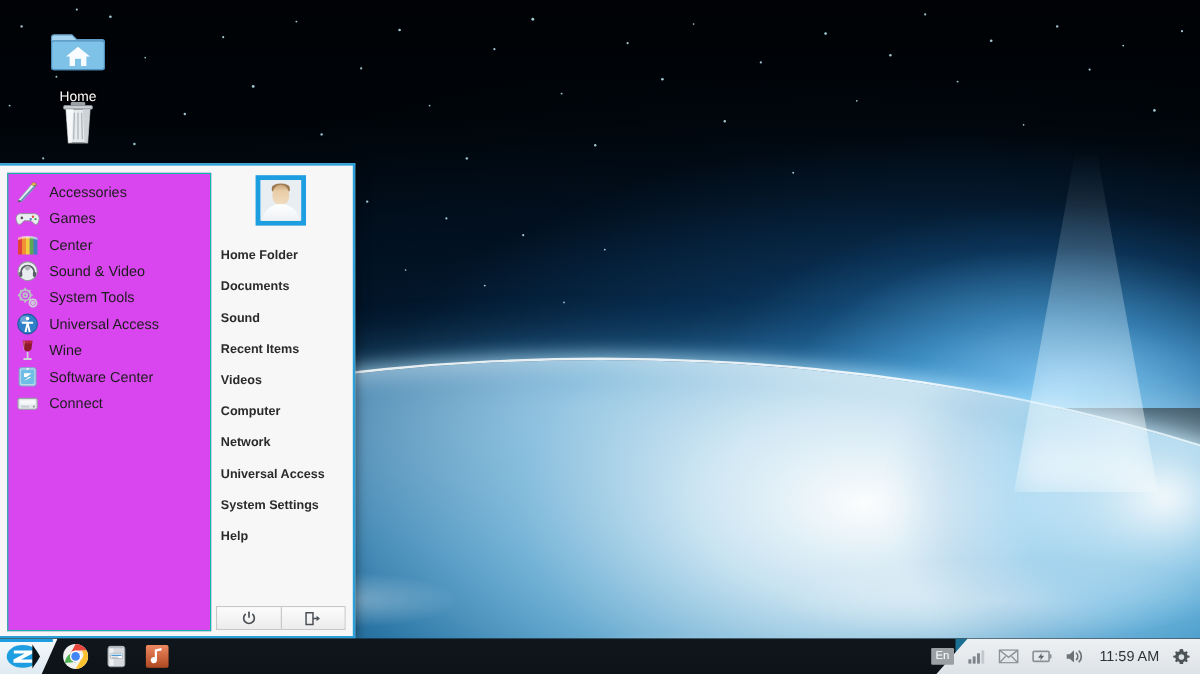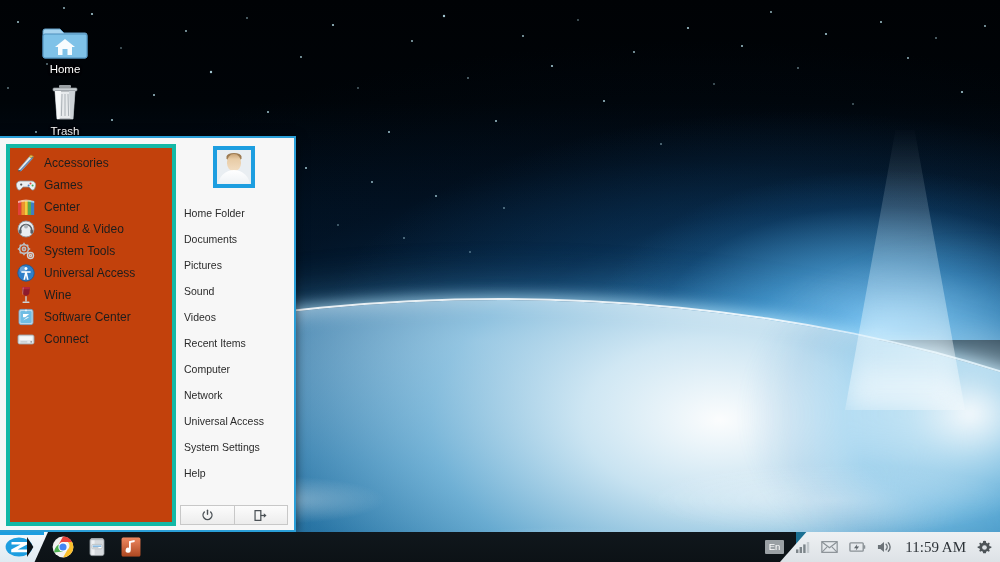--- a/index.html
+++ b/index.html
@@ -75,42 +75,42 @@
     filter: blur(14px);
     clip-path: polygon(42% 0%, 58% 0%, 100% 100%, 0% 100%);
   }
 
   
   .desk-icon {
     position: absolute; width: 82px; text-align: center; cursor: default;
   }
   .desk-icon .glyph { height: 48px; display: flex; align-items: flex-end; justify-content: center; }
   .desk-icon .lbl {
-    margin-top: 3px; font-size: 11.5px; color: #fff;
+    margin-top: 15px; font-size: 11.5px; color: #fff;
     text-shadow: 0 1px 2px rgba(0,0,0,0.95), 0 0 3px rgba(0,0,0,0.9);
     text-align: center;
   }
   #icon-home { left: 24px; top: 12px; }
   #icon-trash { left: 24px; top: 74px; }
 
   
   #menu {
     position: absolute; left: 0; top: 136px; width: 296px; height: 396px;
     background: #f7f7f7;
     border: 2px solid #2a9fd8;
     border-left: none;
     box-shadow: 0 2px 10px rgba(0,0,0,0.55);
     display: flex;
     z-index: 20;
   }
   #menu-left {
     width: 176px; padding: 6px 0 0 6px;
   }
   #menu-list {
-    border: 4px solid #14b8a6; background: #c2410c;
+    border: 1px solid #14b8a6; background: #d946ef;
     height: 382px; padding: 4px 0 0 0;
   }
   .cat {
     display: flex; align-items: center; height: 22px; padding: 0 4px 0 6px;
     cursor: default;
   }
   .cat .ci { width: 20px; height: 20px; margin-right: 8px; flex: 0 0 20px; position: relative; }
   .cat .cl { font-size: 12px; color: #1d1d1d; white-space: nowrap; }
 
   #menu-right { width: 116px; padding-top: 6px; position: relative; }
@@ -130,21 +130,21 @@
     width: 15px; height: 7px; border-radius: 50% 50% 20% 20%;
     background: #9d7b52;
   }
   .av-body {
     position: absolute; left: 50%; bottom: -6px; transform: translateX(-50%);
     width: 32px; height: 20px; border-radius: 16px 16px 0 0;
     background: linear-gradient(to bottom,#ffffff 0%,#e6ecf1 100%);
   }
   .place {
     font-size: 10.5px; color: #2b2b2b; height: 26px; line-height: 26px;
-    padding-left: 8px; cursor: default; white-space: nowrap;
+    padding-left: 8px; cursor: default; white-space: nowrap; font-weight: bold;
   }
   #menu-buttons {
     position: absolute; left: 4px; bottom: 5px; width: 108px; height: 20px;
     display: flex; border: 1px solid #c8c8c8; background: #f2f2f2;
   }
   .mbtn {
     flex: 1; display: flex; align-items: center; justify-content: center;
     cursor: default; background: linear-gradient(to bottom,#fcfcfc,#ececec);
   }
   .mbtn:first-child { border-right: 1px solid #c8c8c8; }
@@ -181,21 +181,21 @@
   }
   #tb-tray {
     position: absolute; right: 8px; top: 0; height: 30px;
     display: flex; align-items: center; gap: 11px;
   }
   .tr-ico { position: relative; cursor: default; display: flex; align-items: center; }
   #kbd-layout {
     font-size: 9.5px; color: #fff; background: #9aa0a4;
     padding: 1px 4px 1px 4px; border-radius: 1px; line-height: 1.25;
   }
-  #clock { font-size: 15px; color: #2d3338; white-space: nowrap; font-family: Liberation Serif, serif; }
+  #clock { font-size: 12px; color: #2d3338; white-space: nowrap; }
   .tb-split {
     position: absolute; left: 796px; top: 0; width: 26px; height: 30px;
     background: #1b6f92;
     clip-path: polygon(0 0, 100% 0, 42% 100%, 0 100%);
   }
 </style>
 </head>
 <body>
 
 <div id="screen">
@@ -443,24 +443,23 @@
     <div id="menu-right">
       <div id="avatar">
         <span class="av-hair"></span>
         <span class="av-head"></span>
         <span class="av-body"></span>
       </div>
 
       <div style="margin-top:12px;">
         <div class="place"><span>Home Folder</span></div>
         <div class="place"><span>Documents</span></div>
-        <div class="place"><span>Pictures</span></div>
         <div class="place"><span>Sound</span></div>
+        <div class="place"><span>Recent Items</span></div>
         <div class="place"><span>Videos</span></div>
-        <div class="place"><span>Recent Items</span></div>
         <div class="place"><span>Computer</span></div>
         <div class="place"><span>Network</span></div>
         <div class="place"><span>Universal Access</span></div>
         <div class="place"><span>System Settings</span></div>
         <div class="place"><span>Help</span></div>
       </div>
 
       <div id="menu-buttons">
         <div class="mbtn">
           <svg width="13" height="13" viewBox="0 0 14 14">

